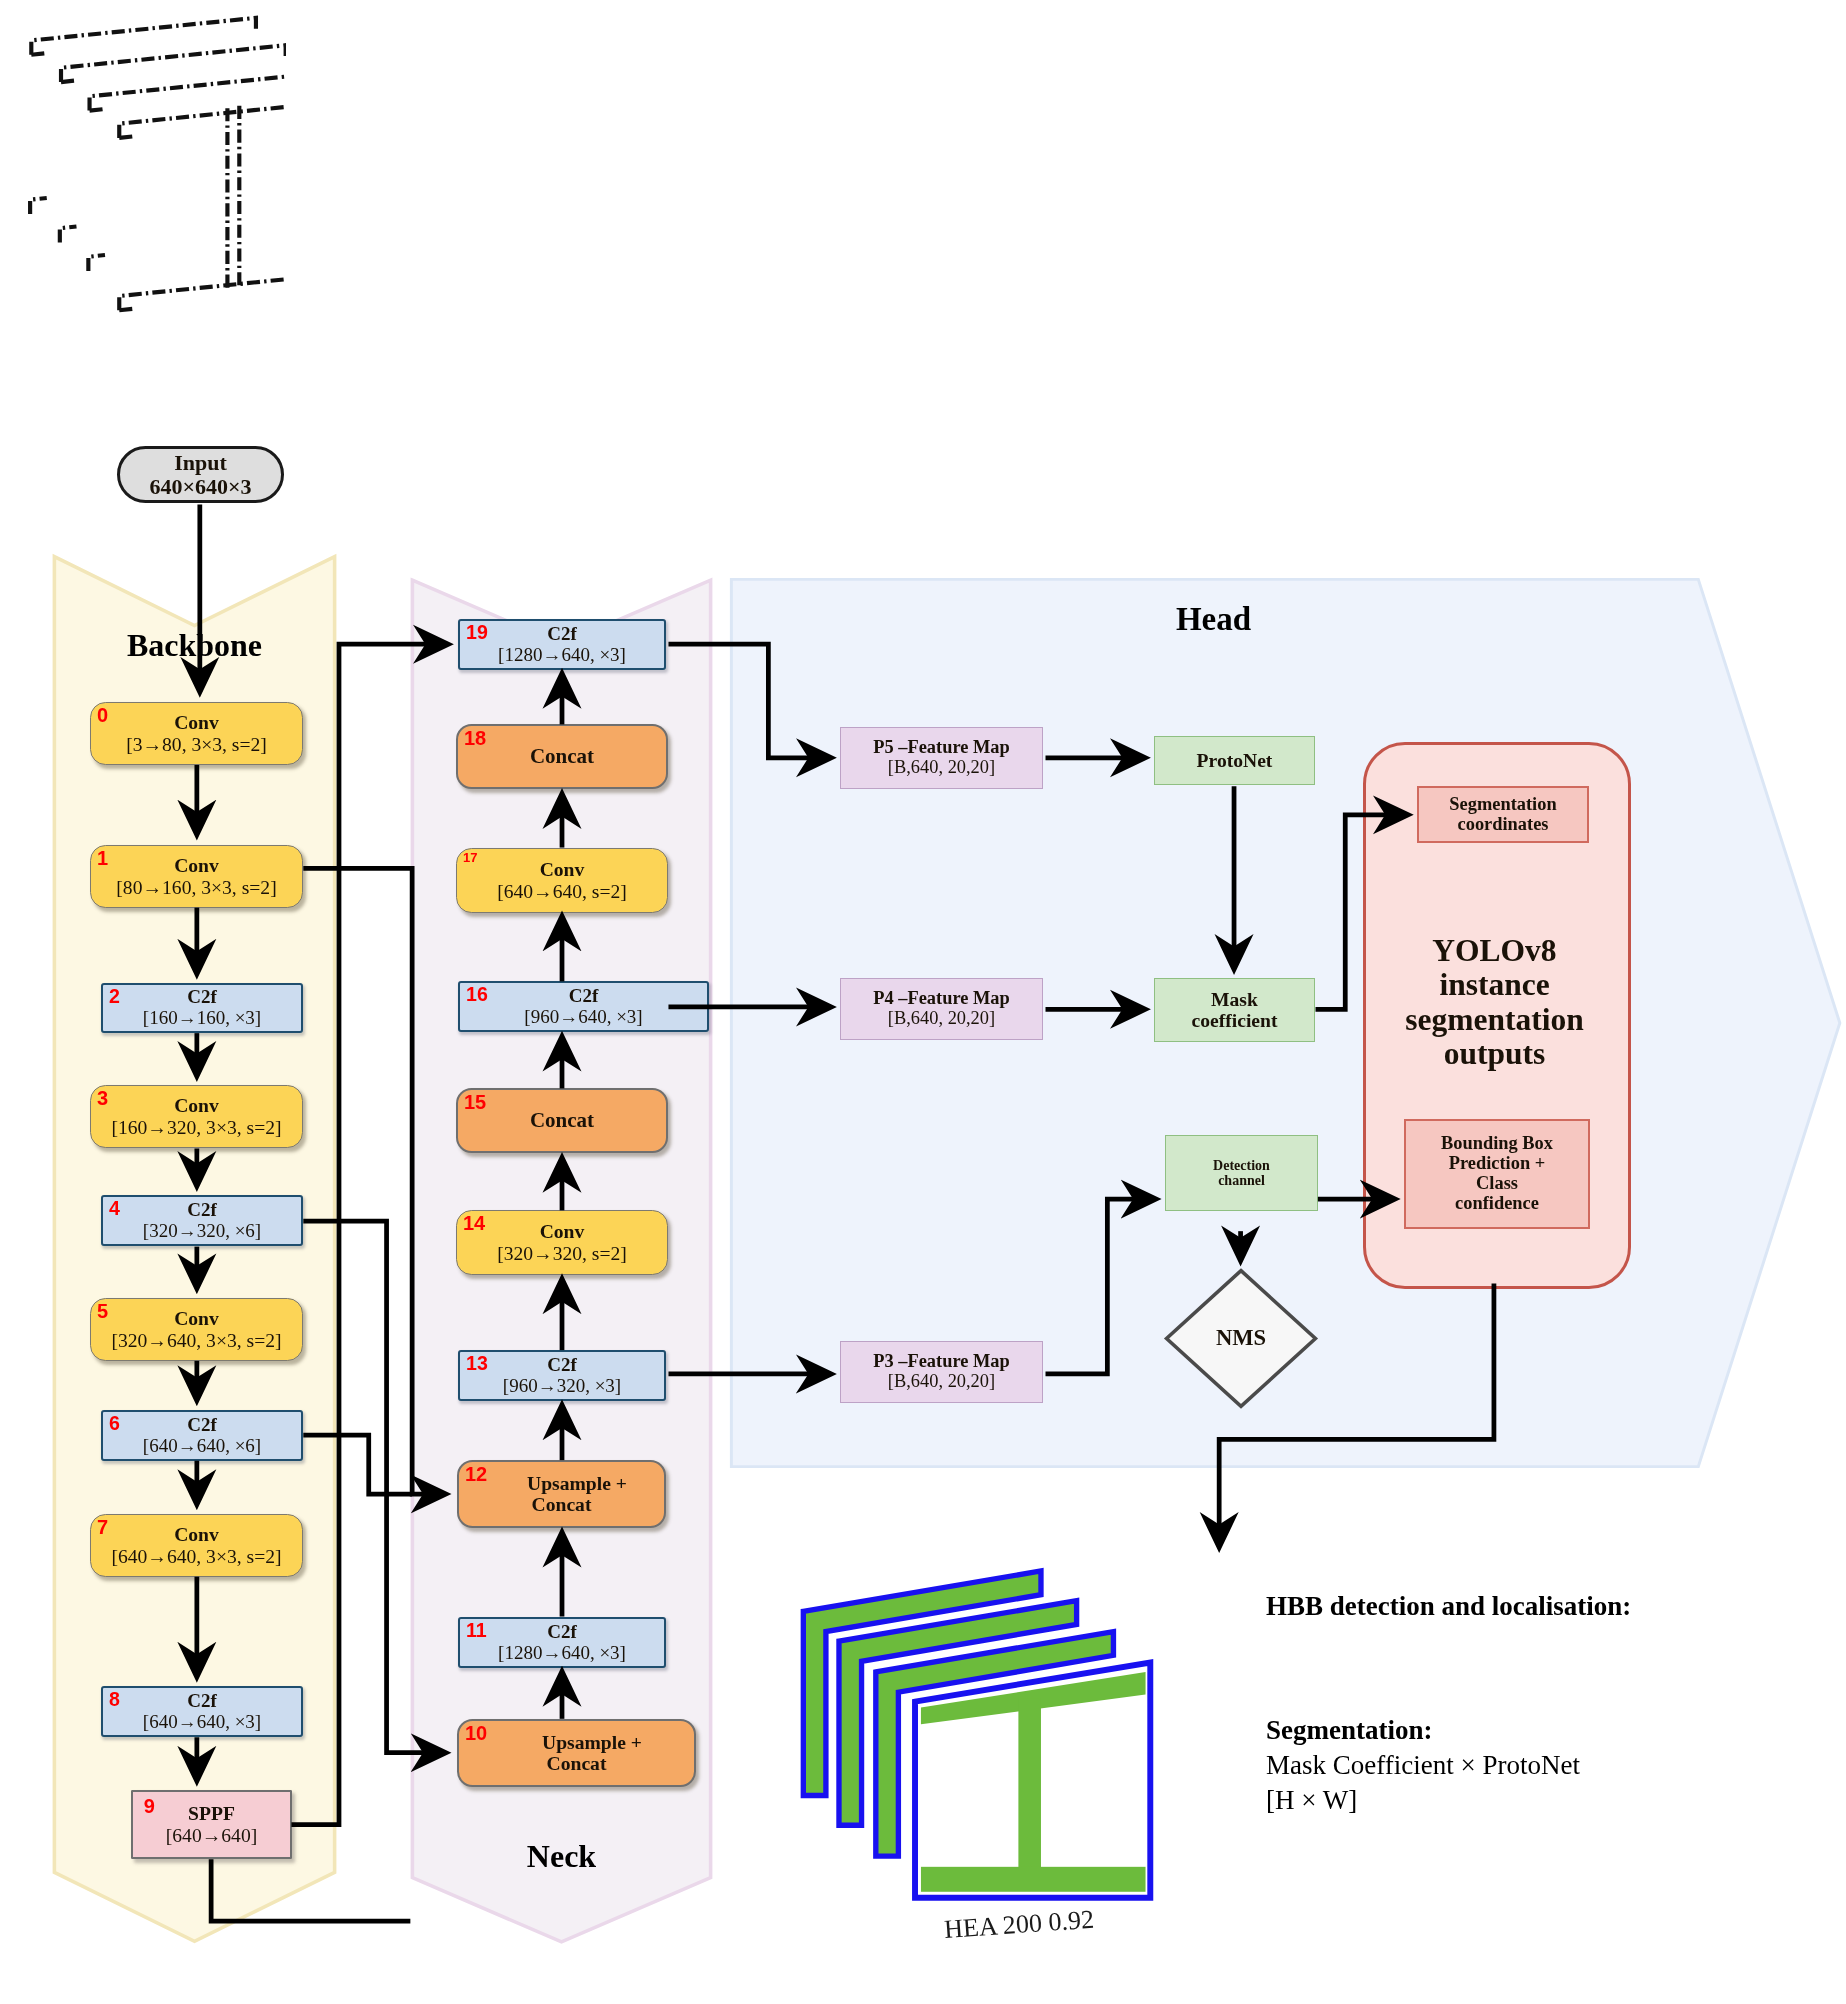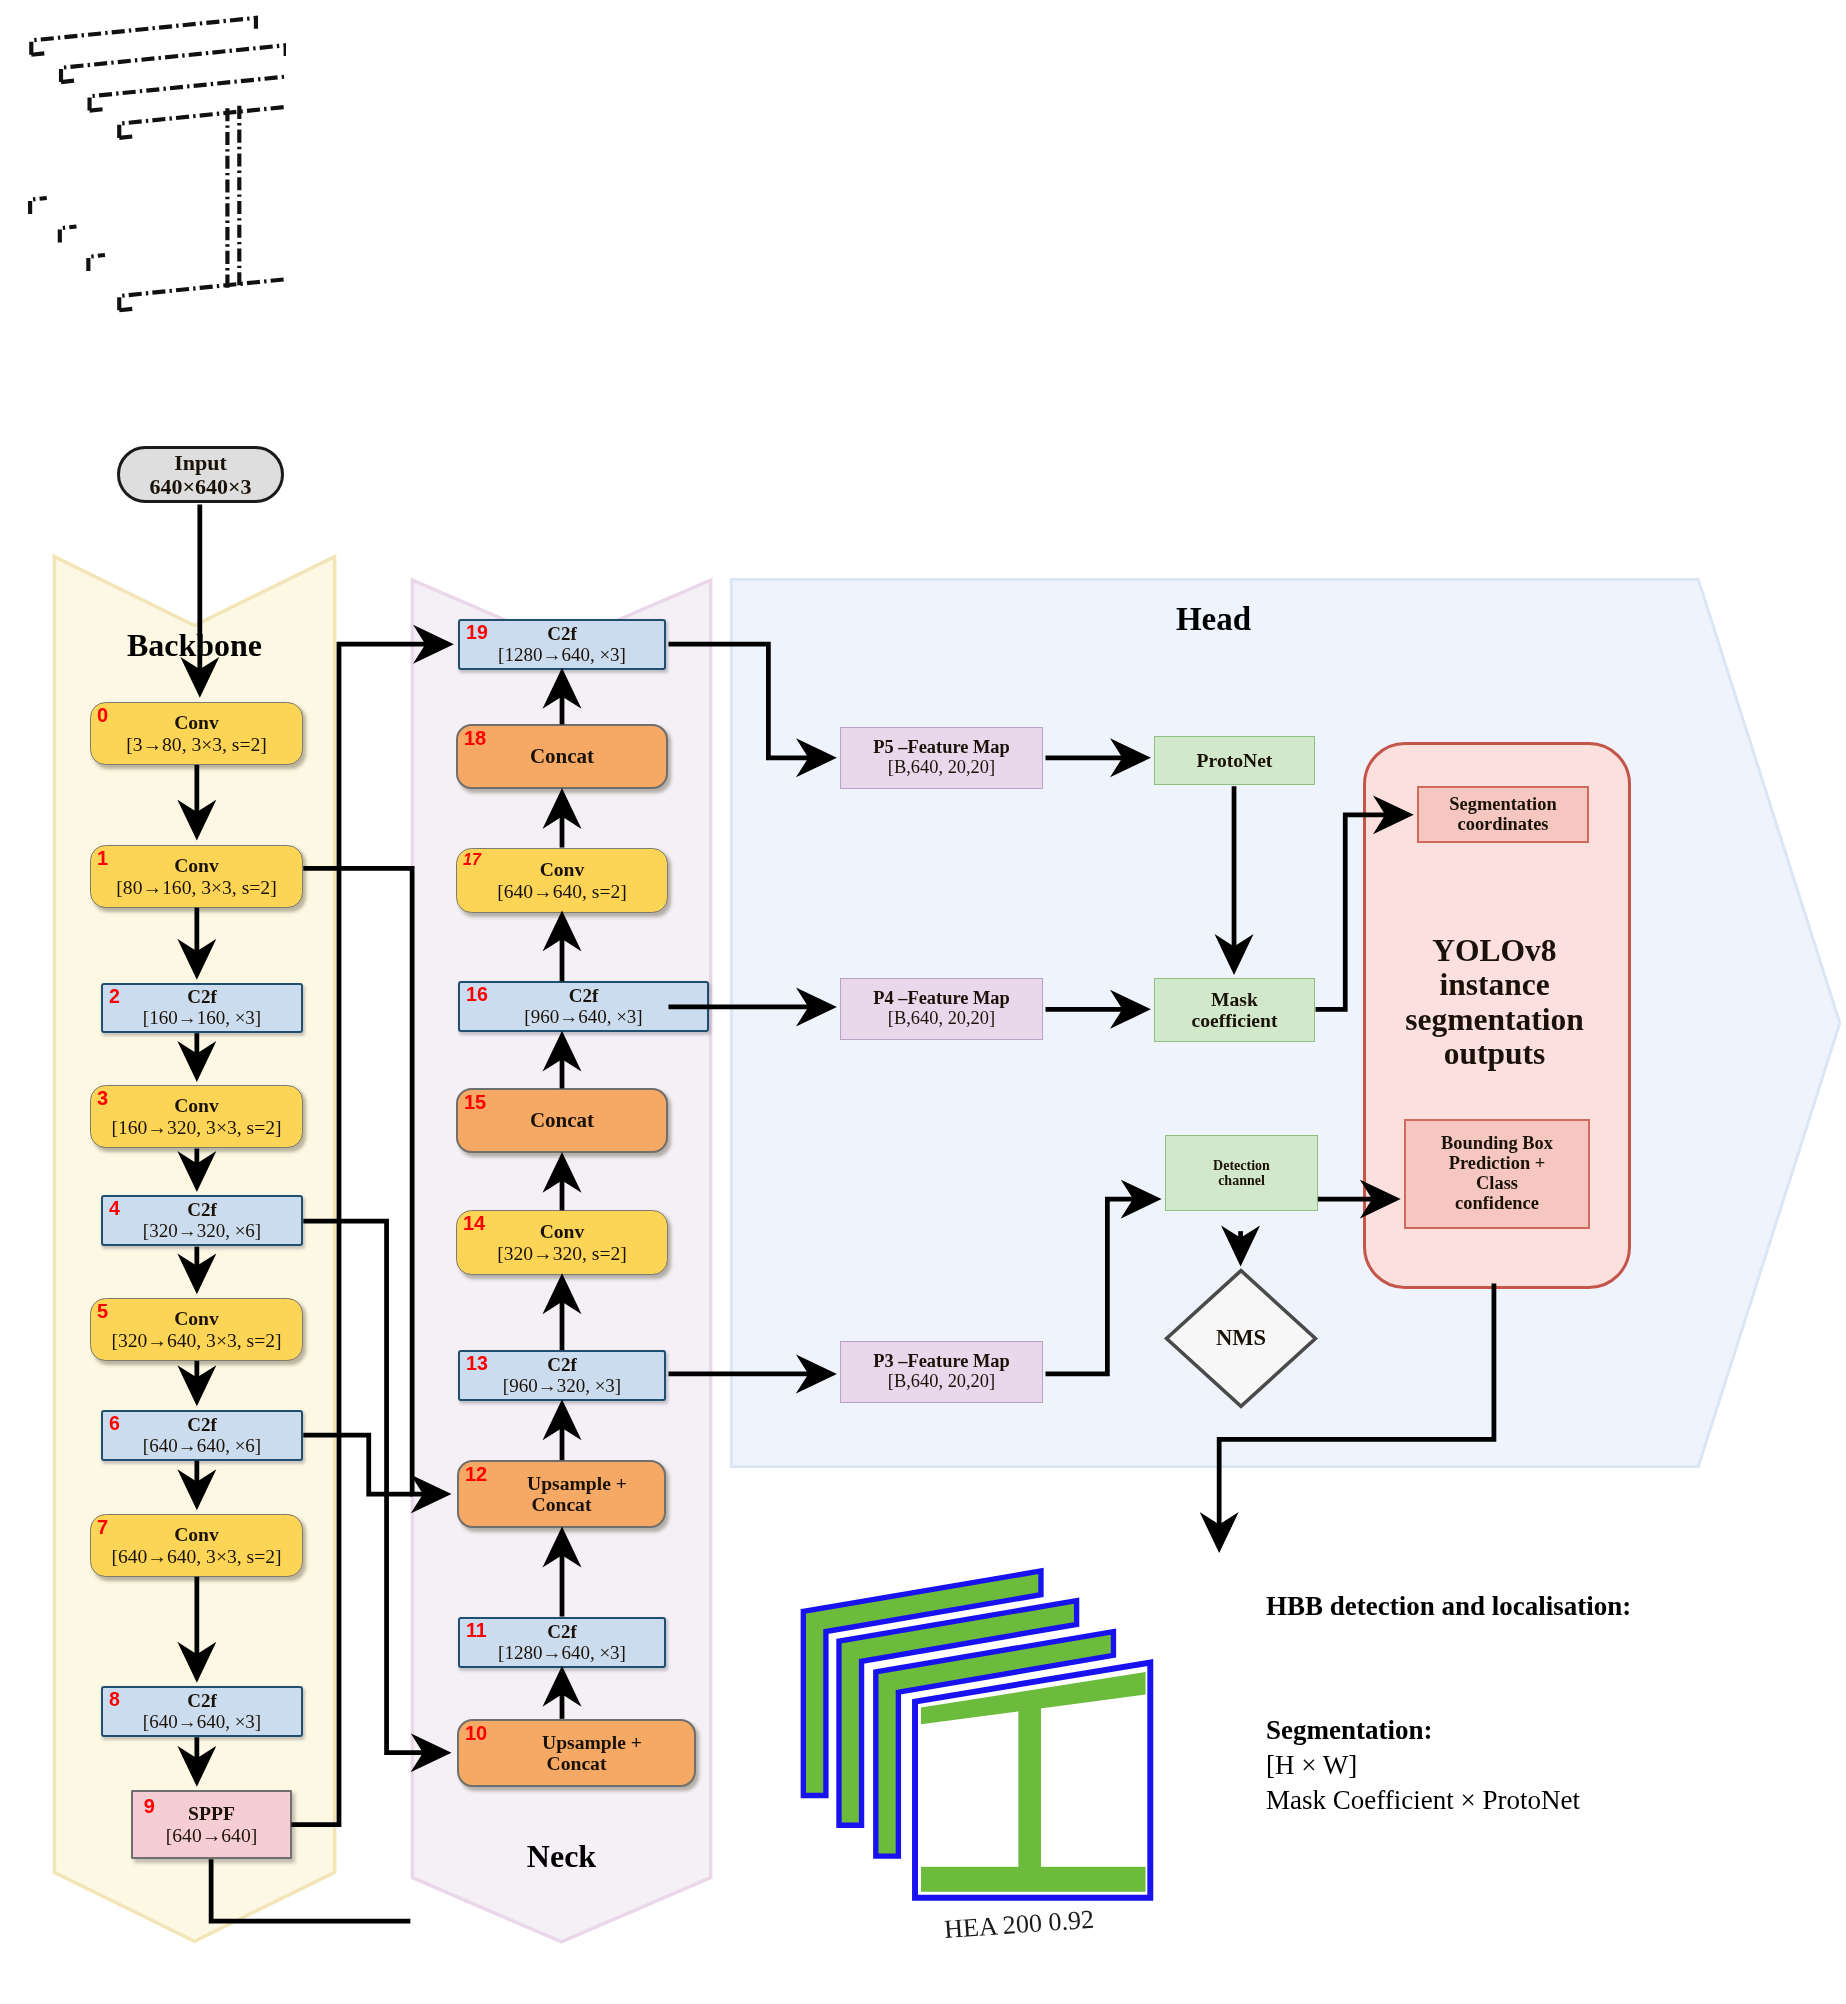--- a/index.html
+++ b/index.html
@@ -192,21 +192,21 @@
     <div class="t1">Concat</div>
   </div>
 
   <div class="node n-c2f" style="left:458px;top:981px;width:251px;height:51px;font-size:19px;">
     <span class="idx" style="font-size:19.6px;top:1.2px;">16</span>
     <div class="t1">C2f</div>
     <div class="t2">[960→640,  ×3]</div>
   </div>
 
   <div class="node n-conv" style="left:456px;top:848px;width:212px;height:65px;font-size:19.6px;">
-    <span class="idx" style="font-size:16px;font-style:italic;">17</span>
+    <span class="idx" style="font-size:13px;">17</span>
     <div class="t1">Conv</div>
     <div class="t2">[640→640,  s=2]</div>
   </div>
 
   <div class="node n-concat" style="left:456px;top:724px;width:212px;height:65px;font-size:21px;">
     <span class="idx" style="font-size:20px;">18</span>
     <div class="t1">Concat</div>
   </div>
 
   <div class="node n-c2f" style="left:458px;top:619px;width:208px;height:51px;font-size:19px;">
@@ -299,22 +299,22 @@
     </g>
     <text x="258" y="660" font-family="Liberation Serif, serif" font-size="44" fill="#1a1a1a" transform="rotate(-4 258 660)">HEA 200 0.92</text>
   </svg>
 
   <div class="txtblk" style="left:1266px;top:1589px;width:559px;font-size:27px;">
     <div class="b">HBB detection and localisation:</div>
   </div>
 
   <div class="txtblk" style="left:1266px;top:1713px;width:559px;font-size:27px;">
     <div class="b">Segmentation:</div>
+    <div>Mask Coefficient × ProtoNet</div>
     <div>[H × W]</div>
-    <div>Mask Coefficient × ProtoNet</div>
   </div>
 
   <svg class="wires" viewBox="0 0 3104 3371">
     <defs>
       <marker id="ah" markerWidth="9" markerHeight="9" refX="7.2" refY="4.5" orient="auto">
         <path d="M0,0.4 L8.6,4.5 L0,8.6 L2.6,4.5 Z" fill="#000"></path>
       </marker>
       <marker id="ahs" markerWidth="9" markerHeight="9" refX="7.2" refY="4.5" orient="auto">
         <path d="M0,1 L8.4,4.5 L0,8 L2.4,4.5 Z" fill="#000"></path>
       </marker>

